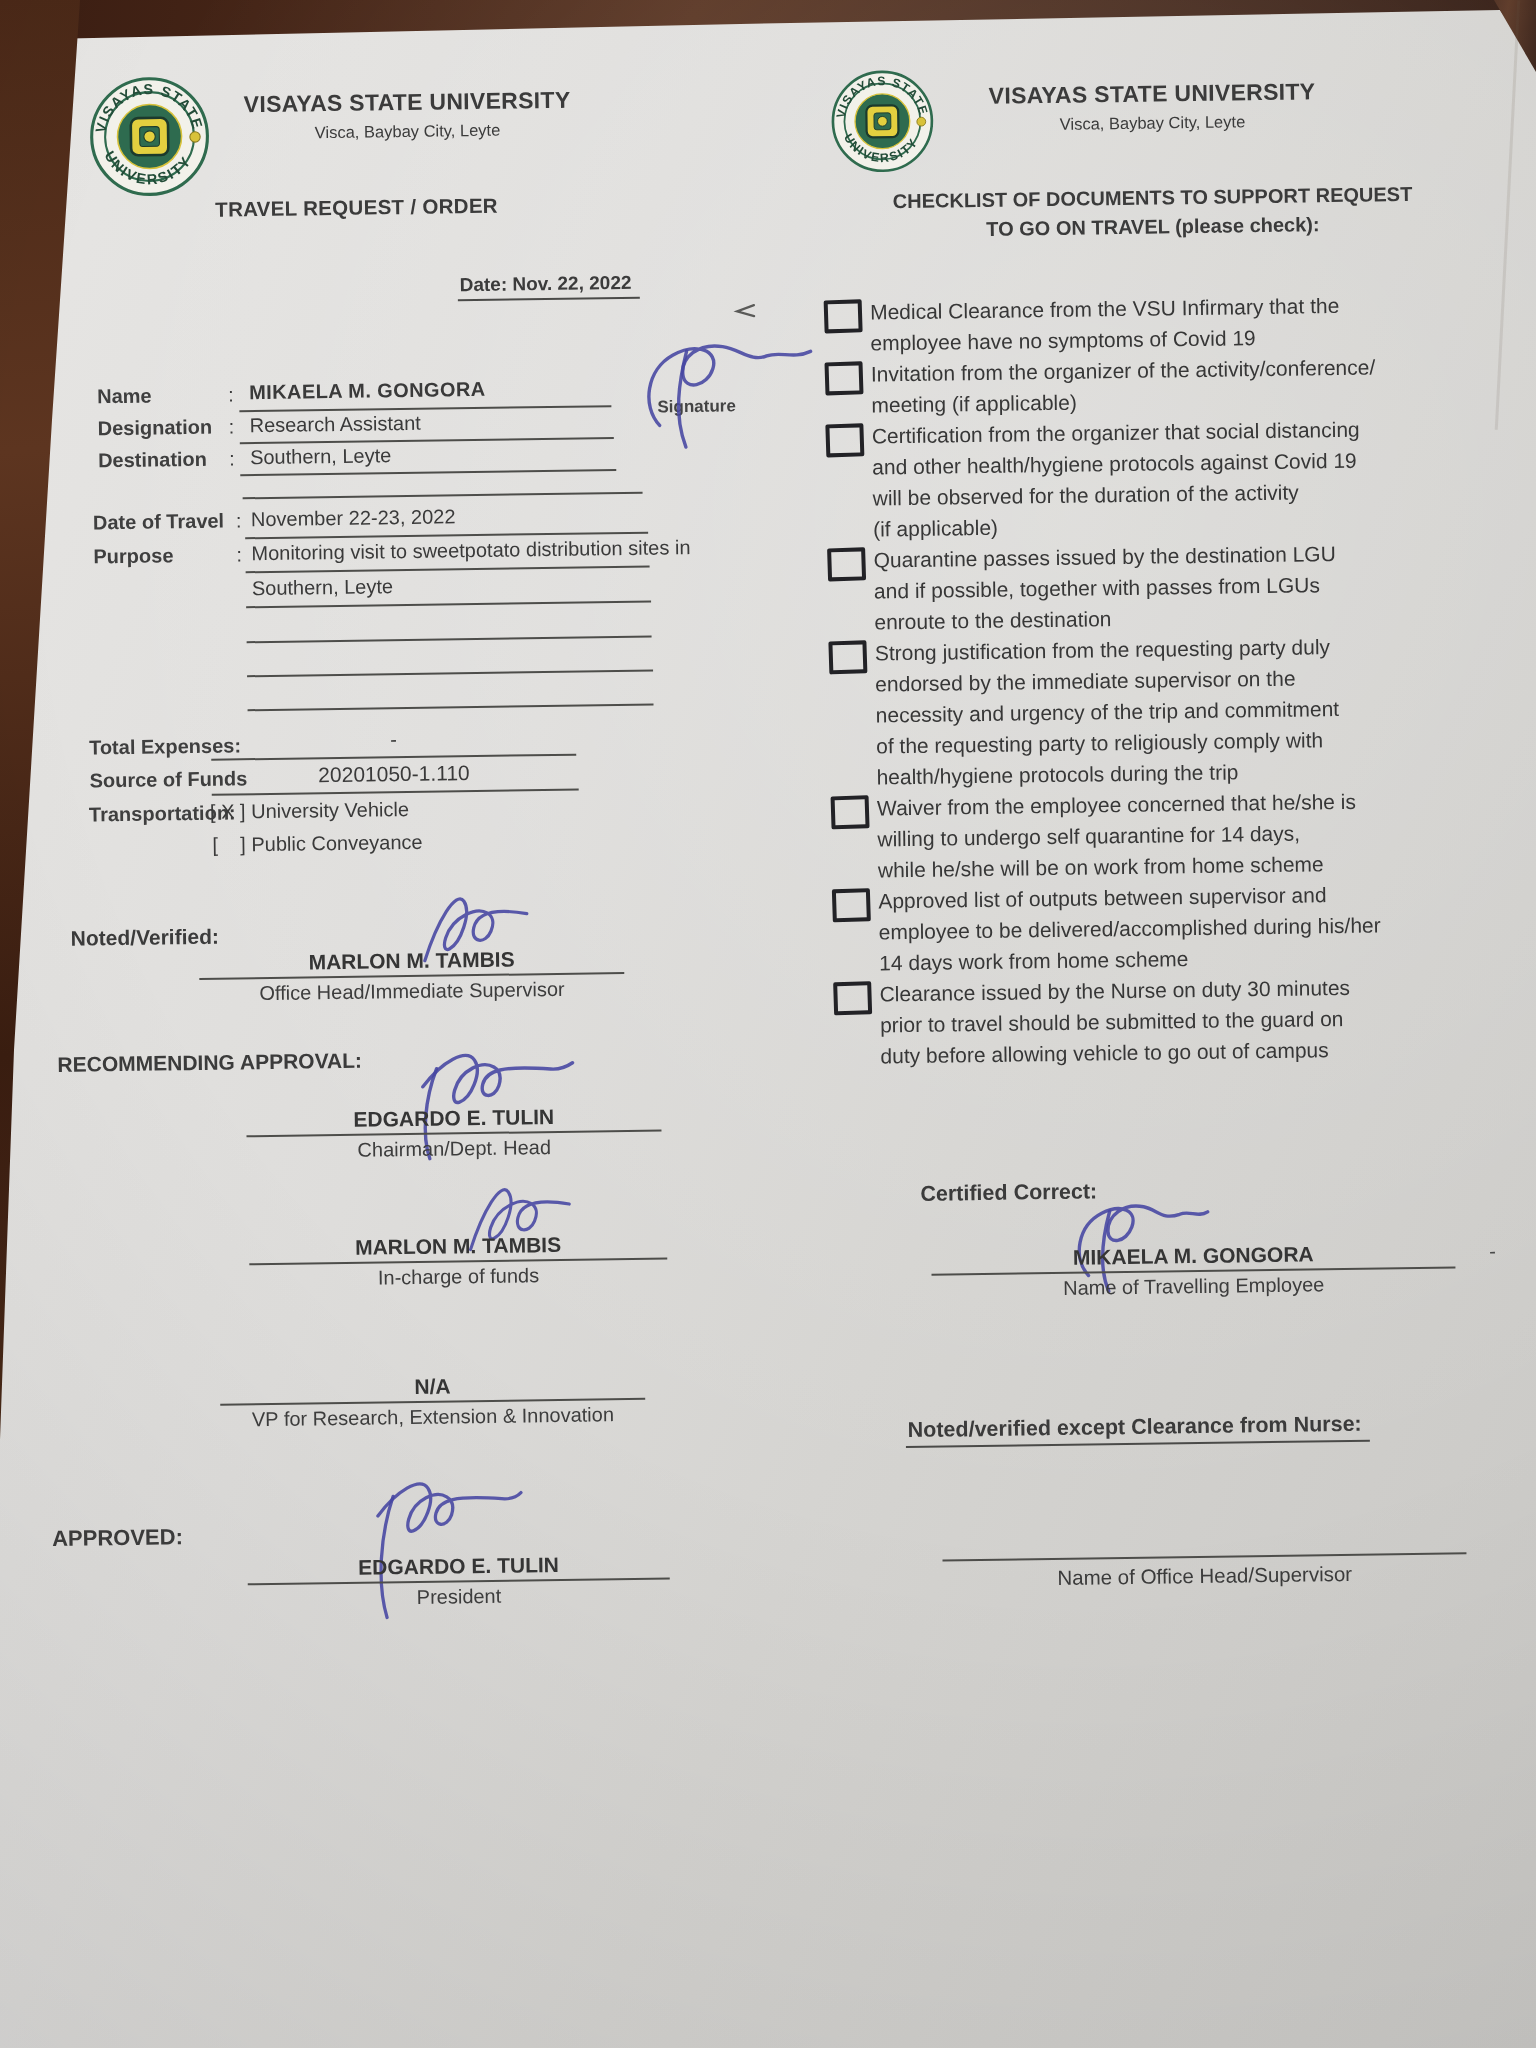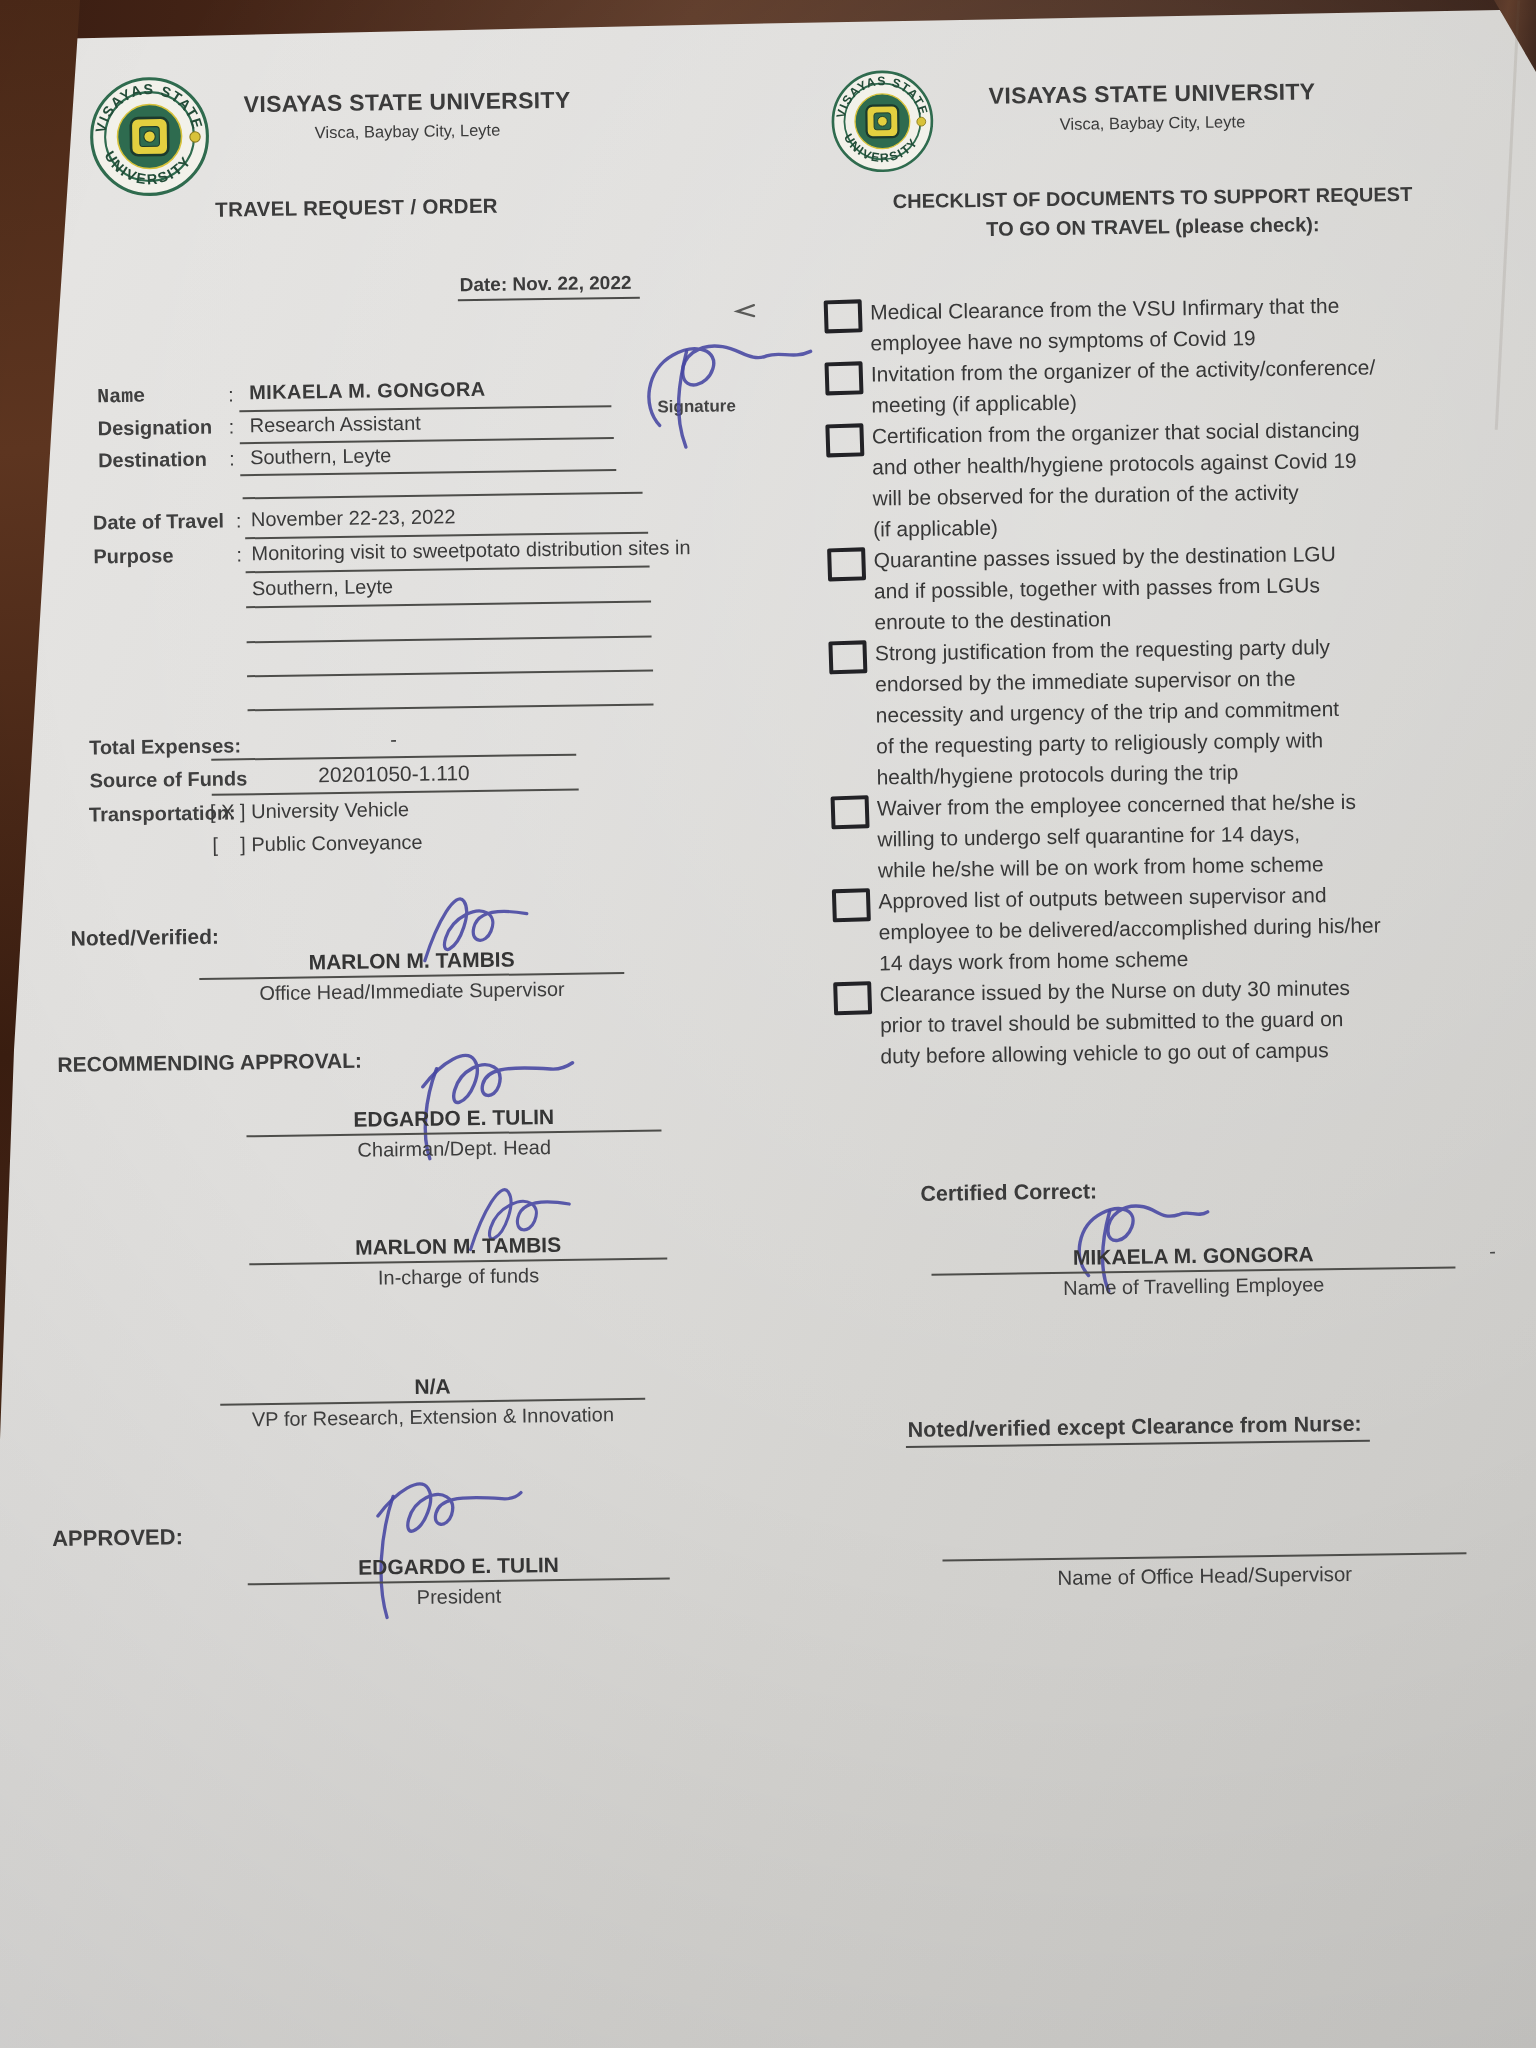--- a/index.html
+++ b/index.html
@@ -80,21 +80,21 @@
     <div class="abs ctr b" style="left:950px;top:86px;width:430px;font-size:23px;letter-spacing:.3px;">VISAYAS STATE UNIVERSITY</div>
     <div class="abs ctr" style="left:950px;top:119px;width:430px;font-size:16.5px;">Visca, Baybay City, Leyte</div>
     <div class="abs ctr b" style="left:874px;top:192px;width:580px;font-size:20px;">CHECKLIST OF DOCUMENTS TO SUPPORT REQUEST</div>
     <div class="abs ctr b" style="left:874px;top:221px;width:580px;font-size:20px;">TO GO ON TRAVEL (please check):</div>
 
     <div class="abs u-span" style="left:468px;top:270px;font-size:19px;font-weight:600;">Date: Nov. 22, 2022</div>
     <svg class="abs" style="left:742px;top:300px;width:26px;height:22px;" viewBox="0 0 26 22">
       <path d="M22,5 L5,11 L22,16" fill="none" stroke="#5a5a58" stroke-width="2.2" stroke-linecap="round"></path>
     </svg>
 
-    <div class="abs label" style="left:106px;top:376px;font-family:Liberation Mono, monospace;">Name</div>
+    <div class="abs label" style="left:106px;top:376px;">Name</div>
     <div class="abs value" style="left:237px;top:376px;">:</div>
     <div class="abs value b" style="left:258px;top:374px;letter-spacing:.4px;">MIKAELA M. GONGORA</div>
     <div class="abs rule" style="left:248px;top:403px;width:372px;"></div>
 
     <div class="abs label" style="left:106px;top:408px;">Designation</div>
     <div class="abs value" style="left:237px;top:408px;">:</div>
     <div class="abs value" style="left:258px;top:407px;">Research Assistant</div>
     <div class="abs rule" style="left:248px;top:435px;width:374px;"></div>
 
     <div class="abs label" style="left:106px;top:440px;">Destination</div>

